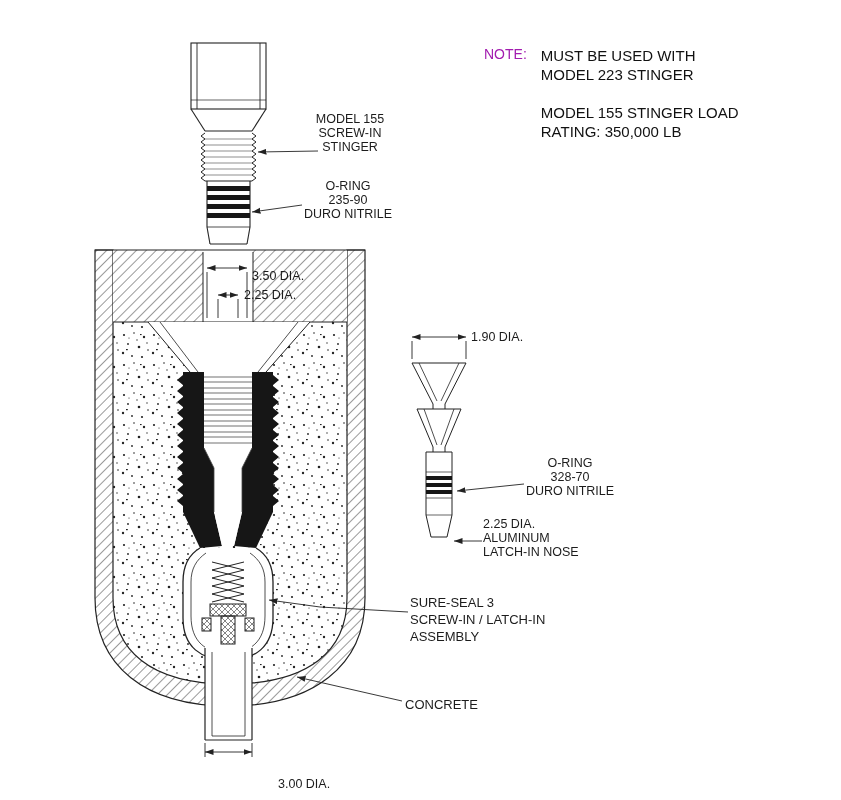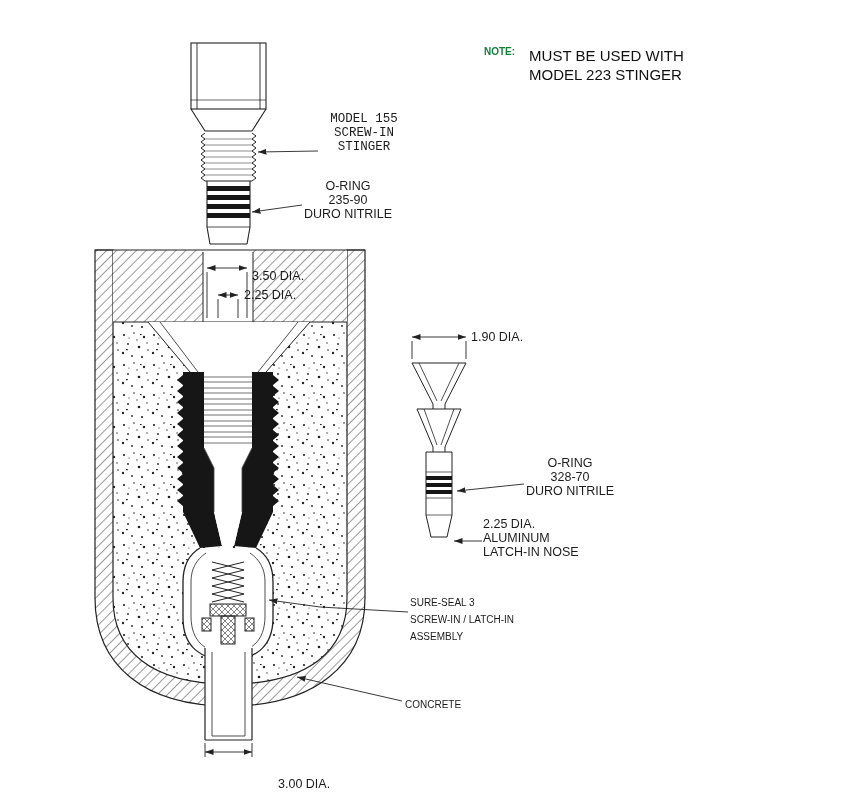--- a/index.html
+++ b/index.html
@@ -6,24 +6,24 @@
   .stage{
     position:relative;width:841px;height:800px;background:#fff;
     font-family:"Liberation Sans", sans-serif;color:#1c1c1c;
     outline:1px solid #d9d9d9;overflow:hidden;
   }
   .stage svg{position:absolute;left:0;top:0;}
   .lbl{
     position:absolute;font-size:12.5px;line-height:14px;color:#1c1c1c;
     white-space:pre-line;
   }
-  .lbl-lg{font-size:10px;line-height:17px;}
+  .lbl-lg{font-size:13px;line-height:17px;}
   .center{text-align:center;}
   .note{position:absolute;left:484px;top:46px;display:flex;gap:14px;width:330px;}
-  .note-title{font-weight:bold;font-size:10px;color:#15803d;}
+  .note-title{font-weight:normal;font-size:14px;color:#a21caf;}
   .note-item{font-size:15px;line-height:19px;margin-bottom:19px;white-space:pre-line;color:#111;}
 </style>
 </head>
 <body>
 
 <div class="stage">
 
   <svg width="841" height="800" viewBox="0 0 841 800">
     <defs>
       <pattern id="hatch" width="7" height="7" patternUnits="userSpaceOnUse" patternTransform="rotate(45)">
@@ -180,21 +180,21 @@
     <g stroke="#222" stroke-width="0.9" fill="none">
       <path d="M318,151 L258,152" marker-end="url(#arr)"></path>
       <path d="M302,205 L252,212" marker-end="url(#arr)"></path>
       <path d="M524,484 L457,491" marker-end="url(#arr)"></path>
       <path d="M482,541 L454,541" marker-end="url(#arr)"></path>
       <path d="M408,612 L320,607 L269,600" marker-end="url(#arr)"></path>
       <path d="M402,701 L297,677" marker-end="url(#arr)"></path>
     </g>
   </svg>
 
-  <div class="lbl center" style="left:318px;top:112px;width:92px;font-family:Liberation Mono, monospace;">MODEL 155
+  <div class="lbl center" style="left:304px;top:112px;width:92px;">MODEL 155
 SCREW-IN
 STINGER</div>
 
   <div class="lbl center" style="left:300px;top:179px;width:96px;">O-RING
 235-90
 DURO NITRILE</div>
 
   <div class="lbl" style="left:252px;top:269px;">3.50 DIA.</div>
 
   <div class="lbl" style="left:244px;top:288px;">2.25 DIA.</div>
@@ -215,16 +215,18 @@
 
   <div class="lbl lbl-lg" style="left:405px;top:696px;">CONCRETE</div>
 
   <div class="lbl" style="left:258px;top:777px;margin-left:20px;">3.00 DIA.</div>
 
   <div class="note">
     <div class="note-title">NOTE:</div>
     <div class="note-items">
       <div class="note-item">MUST BE USED WITH
 MODEL 223 STINGER</div>
+      <div class="note-item">MODEL 155 STINGER LOAD
+RATING: 350,000 LB</div>
     </div>
   </div>
 
 </div>
 
 </body></html>

